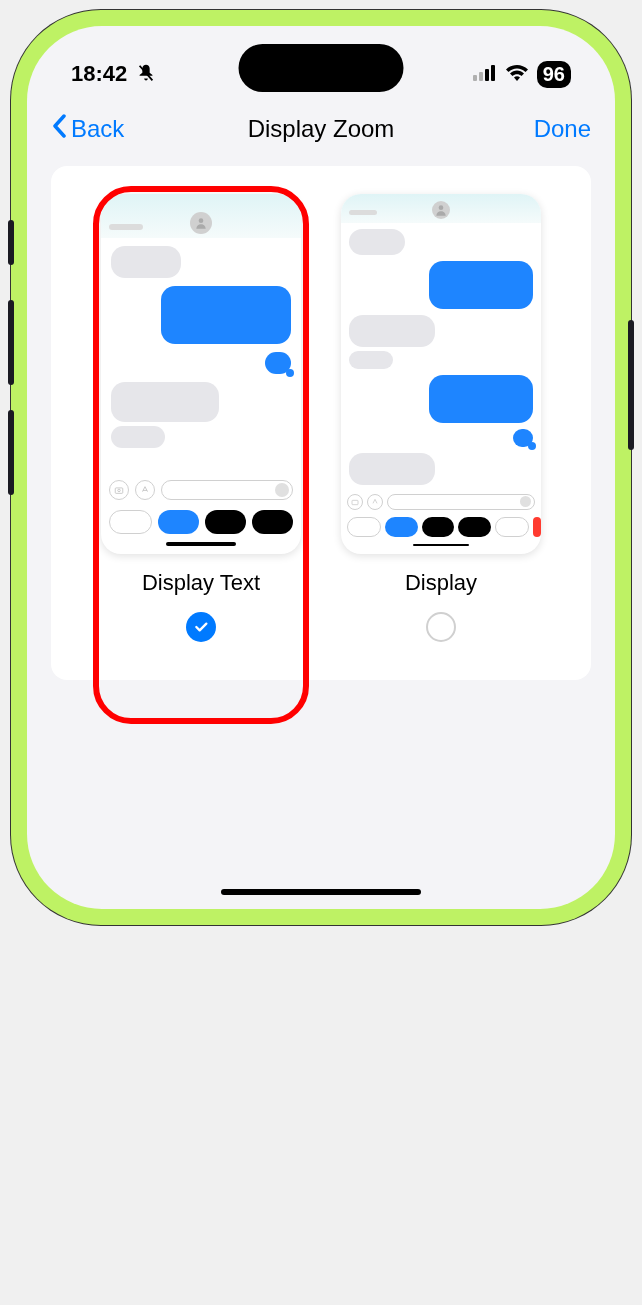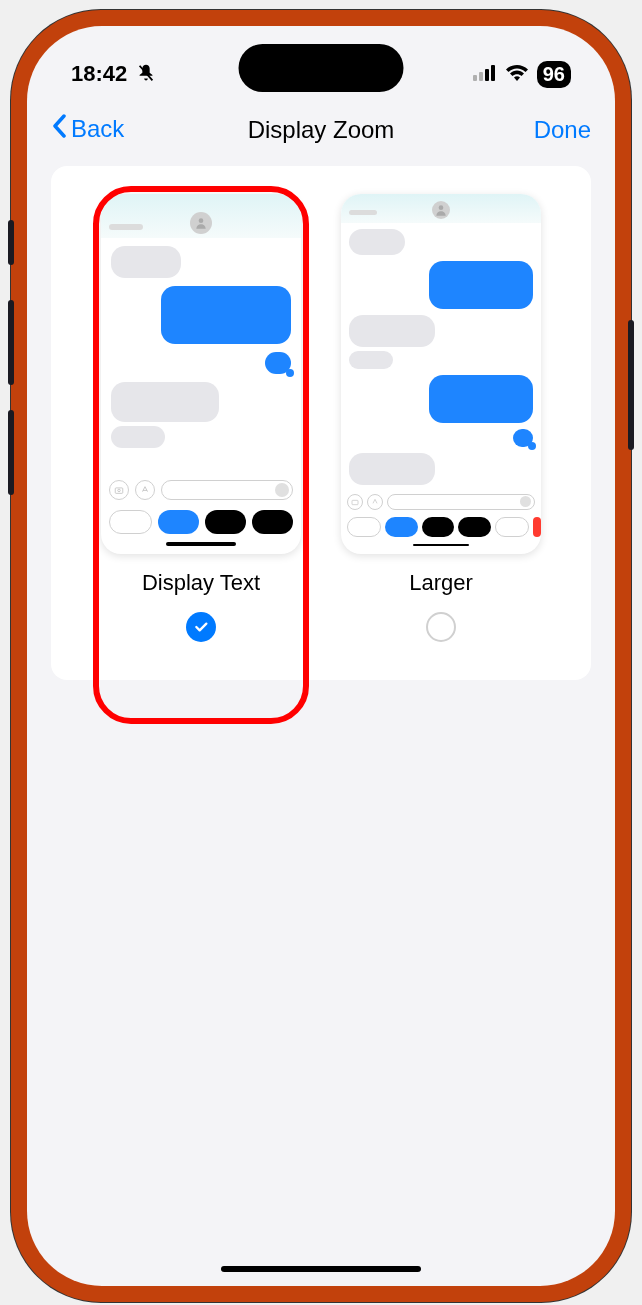--- a/index.html
+++ b/index.html
@@ -9,22 +9,22 @@
       font-family: -apple-system, BlinkMacSystemFont, "SF Pro Text", "Helvetica Neue", sans-serif;
     }
     body {
       background: #f0f0f0;
       display: flex;
       justify-content: center;
       padding: 10px;
     }
     .phone-frame {
       width: 620px;
-      height: 1292px;
-      background: #c2410c;
+      height: 915px;
+      background: #bef264;
       border-radius: 90px;
       padding: 16px;
       position: relative;
       box-shadow: 0 0 0 1px #333;
     }
     .phone-edge {
       width: 100%;
       height: 100%;
       background: #f4f4f7;
       border-radius: 75px;
@@ -69,21 +69,21 @@
       background: #000;
       color: #fff;
       border-radius: 10px;
       padding: 2px 6px;
       font-size: 20px;
       font-weight: 700;
     }
     .nav-bar {
       display: flex;
       justify-content: space-between;
-      align-items: flex-end;
+      align-items: center;
       padding: 18px 24px 22px;
     }
     .nav-back {
       color: #007aff;
       font-size: 24px;
       display: flex;
       align-items: center;
       gap: 4px;
       width: 120px;
     }
@@ -479,21 +479,21 @@
           <div class="preview-dock" style="padding:4px 6px 3px;gap:4px;">
             <div class="dock-item dock-item-small dock-outline"></div>
             <div class="dock-item dock-item-small dock-blue"></div>
             <div class="dock-item dock-item-small dock-black"></div>
             <div class="dock-item dock-item-small dock-black"></div>
             <div class="dock-item dock-item-small dock-outline"></div>
             <div class="dock-item dock-item-small dock-red" style="flex:0 0 8px;margin-right:-6px;"></div>
           </div>
           <div class="preview-home-indicator preview-home-indicator-small"></div>
         </div>
-        <div class="option-label">Larger</div>
+        <div class="option-label">Display</div>
         <div class="radio-unselected"></div>
       </div>
 
     </div>
 
     <div class="home-indicator"></div>
   </div>
 </div>
 
 </body></html>

